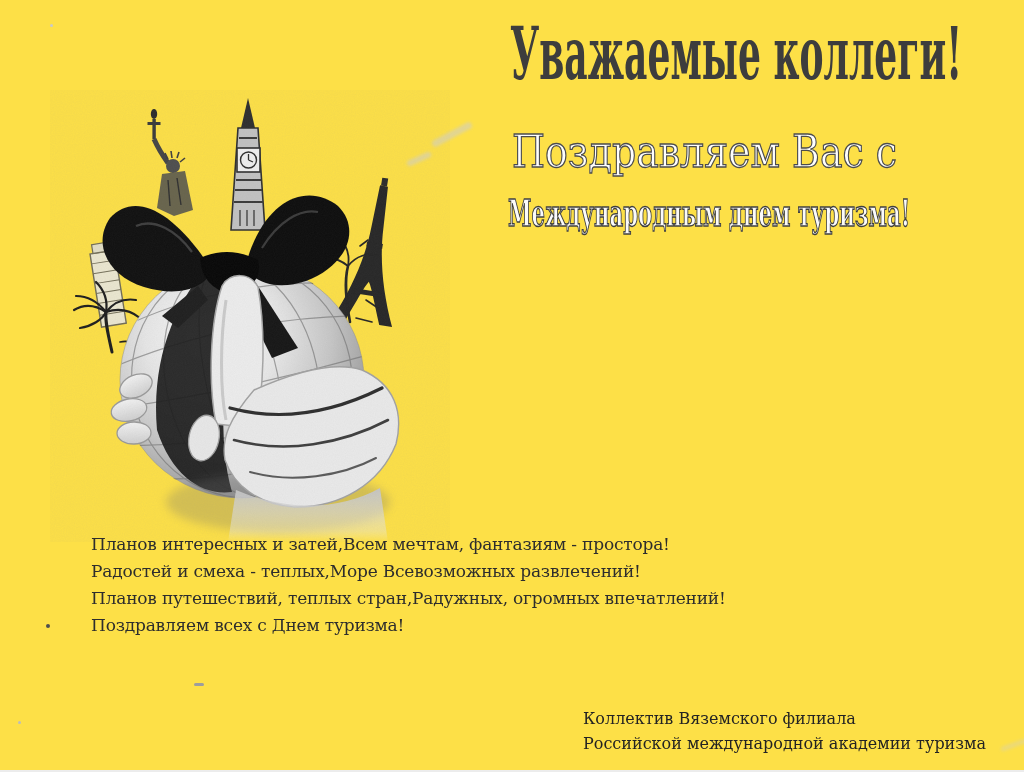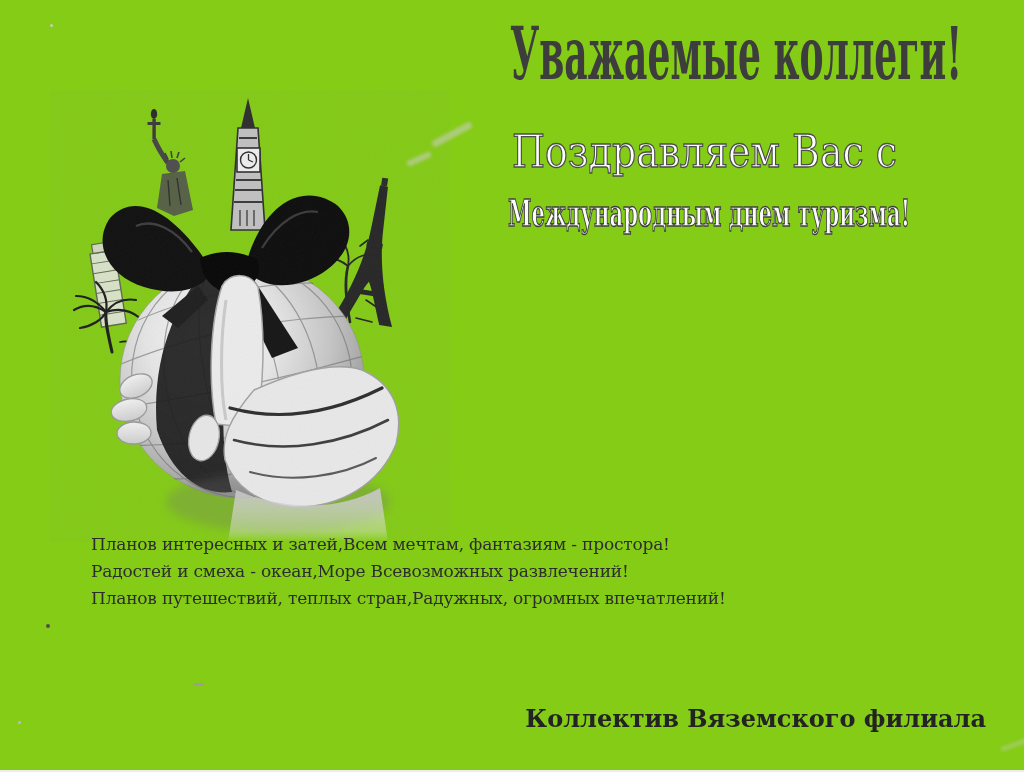--- a/index.html
+++ b/index.html
@@ -1,19 +1,19 @@
 <!DOCTYPE html>
 <html><head>
 <meta charset="utf-8">
 <style>
   html,body{margin:0;padding:0;background:#ffffff;}
   .page{
     position:relative;
     width:1024px;height:772px;
-    background:#84cc16;
+    background:#fde047;
     overflow:hidden;
     font-family:"DejaVu Serif", serif;
   }
   
   .title-svg{position:absolute;left:508px;top:2px;}
   .t-title{
     font-family:"DejaVu Serif", serif;
     font-weight:700;font-size:72px;
     fill:#3d3d3d;
   }
@@ -33,23 +33,22 @@
   .illus{position:absolute;left:50px;top:90px;}
   
   .poem{
     position:absolute;left:91px;top:531px;
     font-size:17px;line-height:27px;color:#2d2d2d;
     letter-spacing:-0.2px;white-space:nowrap;
   }
   
   .signature{
     position:absolute;right:38px;top:706px;
-    text-align:left;font-size:24px;line-height:25px;color:#232323;
+    text-align:left;font-size:16px;line-height:25px;color:#232323;
     white-space:nowrap;
-    font-weight:bold;
   }
   
   .speck{position:absolute;border-radius:50%;}
   .speck.a{left:50px;top:24px;width:3px;height:3px;background:#c9c9c9;}
   .speck.b{left:46px;top:624px;width:4px;height:4px;background:#4e4e4e;}
   .speck.c{left:194px;top:683px;width:10px;height:3px;background:#9d9d9d;border-radius:2px;}
   .speck.d{left:18px;top:721px;width:3px;height:3px;background:#bdbdbd;}
   .smudge{position:absolute;background:#cdcdcd;opacity:.55;filter:blur(1.5px);border-radius:3px;}
   .smudge.s1{left:430px;top:131px;width:44px;height:7px;transform:rotate(-28deg);}
   .smudge.s2{left:406px;top:156px;width:26px;height:6px;transform:rotate(-24deg);}
@@ -218,26 +217,28 @@
       <path d="M184,350 C236,364 292,354 338,330" stroke="#3e3e3e" stroke-width="2.6" fill="none" stroke-linecap="round"></path>
       <path d="M200,382 C242,394 292,386 326,368" stroke="#5a5a5a" stroke-width="2" fill="none" stroke-linecap="round"></path>
       <path d="M186,400 C236,422 292,420 330,398 L338,452 L178,452 Z" fill="url(#armFade)"></path>
     </g>
 
     <rect x="0" y="0" width="400" height="452" filter="url(#grain)" opacity="0.16"></rect>
   </svg>
 
   <div class="poem">
     <div class="poem-line">Планов интересных и затей,Всем мечтам, фантазиям - простора!</div>
-    <div class="poem-line">Радостей и смеха - океан,Море Всевозможных развлечений!</div>
+    <div class="poem-line">Радостей и смеха - теплых,Море Всевозможных развлечений!</div>
     <div class="poem-line">Планов путешествий, теплых стран,Радужных, огромных впечатлений!</div>
+    <div class="poem-line">Поздравляем всех с Днем туризма!</div>
   </div>
 
   <div class="signature">
     <div>Коллектив Вяземского филиала</div>
+    <div>Российской международной академии туризма</div>
   </div>
 
   <div class="speck a"></div>
   <div class="speck b"></div>
   <div class="speck c"></div>
   <div class="speck d"></div>
   <div class="smudge s1"></div>
   <div class="smudge s2"></div>
   <div class="smudge s3"></div>
   <div class="edge-line"></div>

